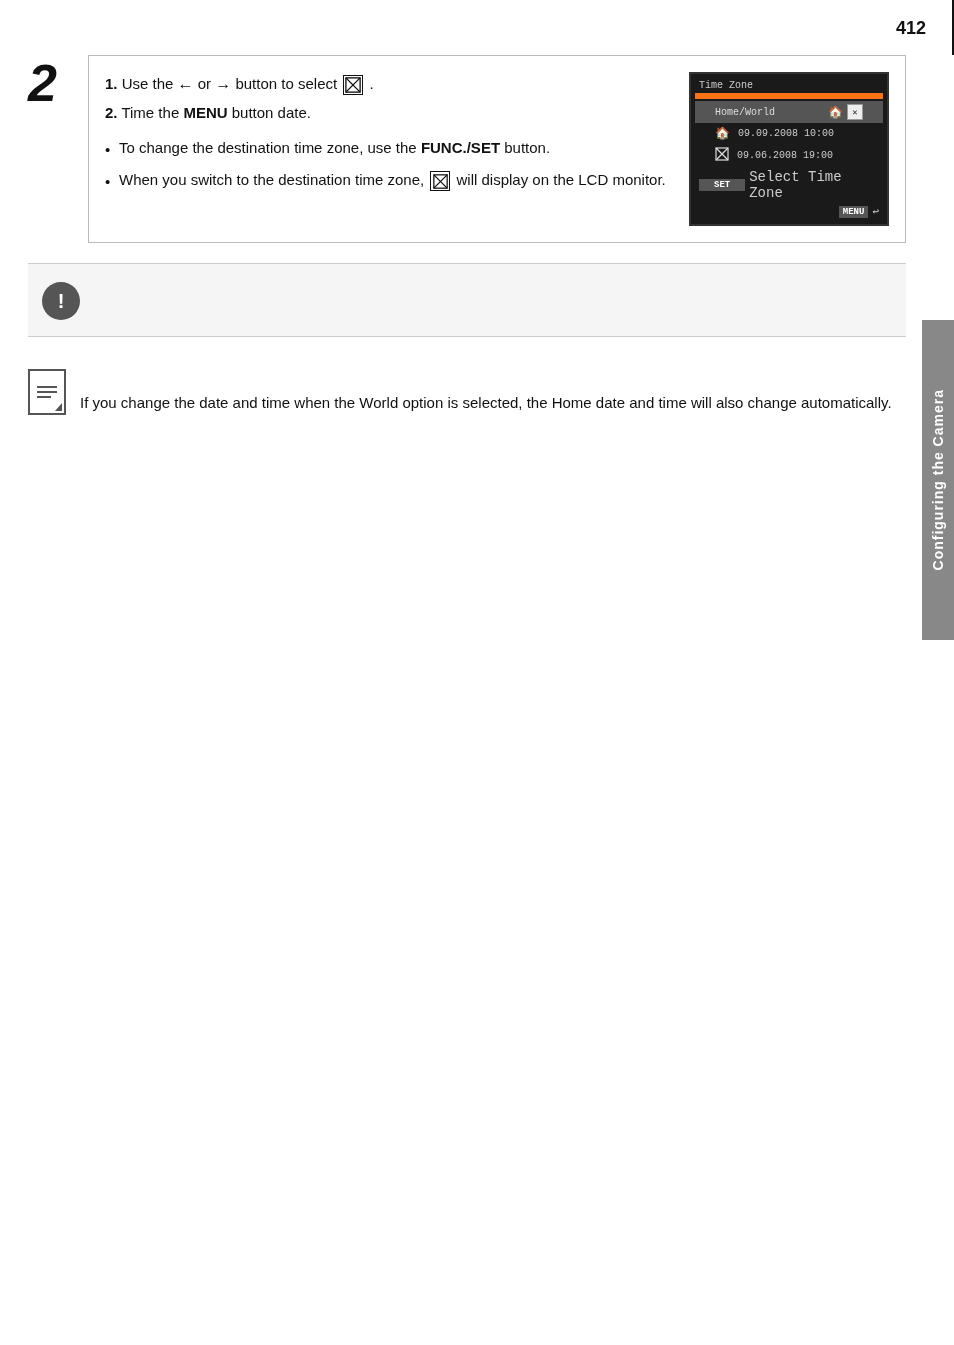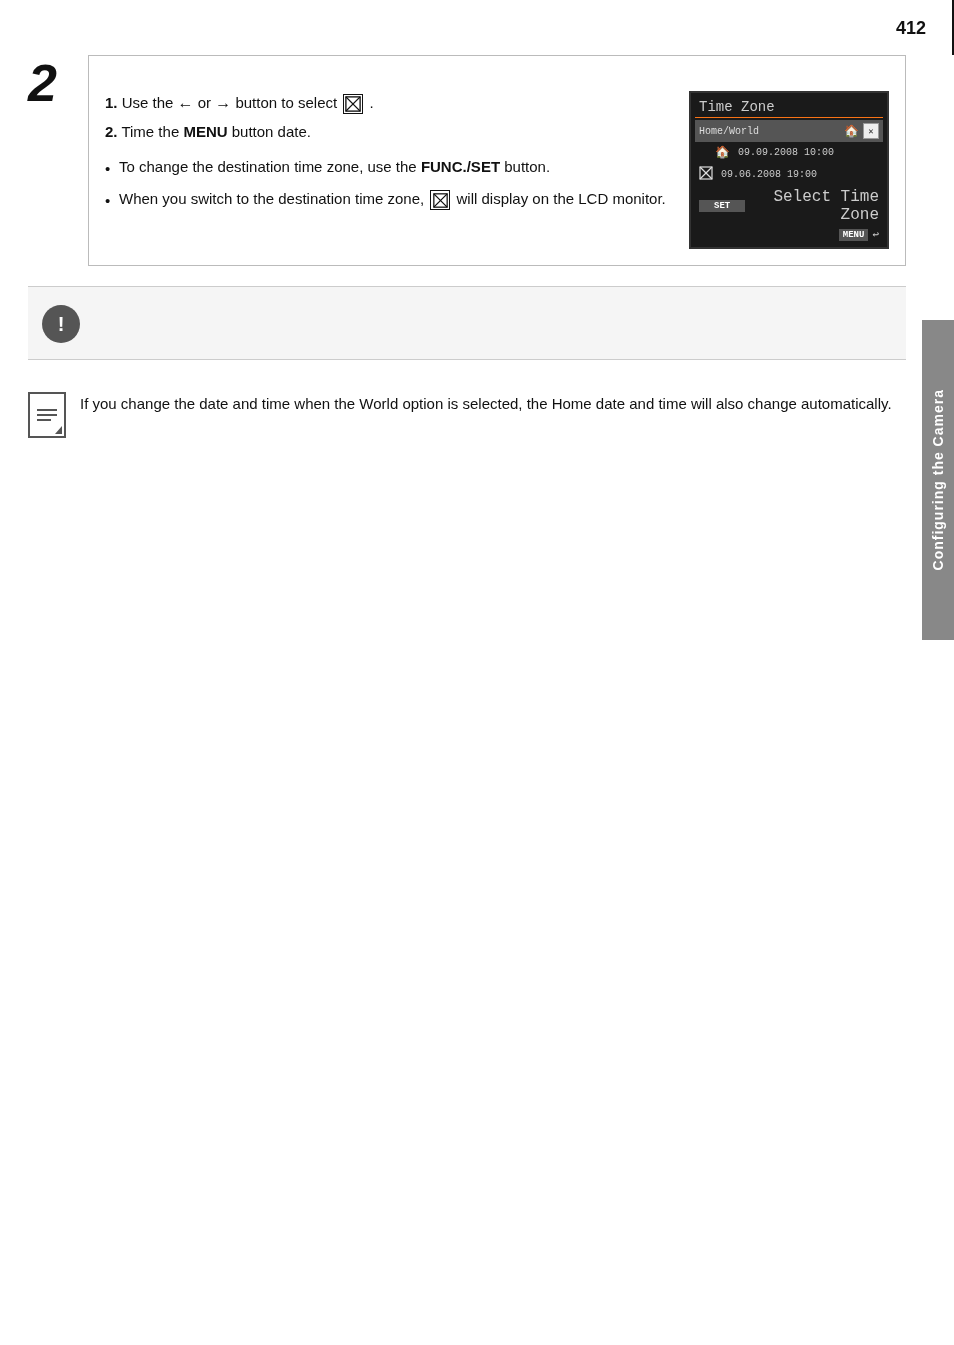--- a/index.html
+++ b/index.html
@@ -104,21 +104,20 @@
     }
 
     .world-icon svg {
       width: 22px;
       height: 22px;
     }
 
     .step-body {
       display: flex;
       gap: 16px;
-      margin-top: 19px;
     }
 
     .step-instructions {
       flex: 1;
     }
 
     .instruction-line {
       margin-bottom: 6px;
       font-size: 15px;
       line-height: 1.5;
@@ -161,30 +160,30 @@
       background: #1a1a1a;
       border: 2px solid #333;
       padding: 4px;
       font-family: 'Courier New', monospace;
       font-size: 11px;
       color: #ddd;
     }
 
     .screen-header {
       color: #ccc;
-      font-size: 14px;
+      font-size: 10px;
       padding: 2px 4px;
-      border-bottom: 1px solid #f97316;
+      border-bottom: 6px solid #f97316;
       margin-bottom: 2px;
     }
 
     .screen-row {
       display: flex;
       align-items: center;
-      padding: 3px 4px;
+      padding: 3px 20px;
       gap: 4px;
       font-size: 11px;
     }
 
     .screen-row.selected {
       background: #555;
     }
 
     .x-badge {
       display: inline-flex;
@@ -263,21 +262,21 @@
     .warning-text {
       font-size: 15px;
       line-height: 1.6;
       color: #111;
     }
 
     
     .note-box {
       display: flex;
       gap: 14px;
-      align-items: flex-start;
+      align-items: flex-end;
       padding: 14px 0;
     }
 
     .note-icon {
       min-width: 38px;
       width: 38px;
       height: 46px;
       border: 2px solid #555;
       display: flex;
       align-items: center;
@@ -430,21 +429,21 @@
                 <rect x="1" y="1" width="12" height="12" fill="none" stroke="#ddd" stroke-width="1.2"></rect>
                 <line x1="1" y1="1" x2="13" y2="13" stroke="#ddd" stroke-width="1.2"></line>
                 <line x1="13" y1="1" x2="1" y2="13" stroke="#ddd" stroke-width="1.2"></line>
               </svg>
             </span>
             <span class="screen-date">09.06.2008 19:00</span>
           </div>
 
           <div class="screen-set-row">
             <span class="set-badge">SET</span>
-            <span style="font-size:16px; color:#ccc;text-align:right;">Select Time Zone</span>
+            <span style="font-size:14px; color:#ccc;">Select Time Zone</span>
           </div>
           <div class="screen-set-row" style="justify-content: flex-end;">
             <span class="menu-badge">MENU</span>
             <span class="return-arrow">↩</span>
           </div>
         </div>
       </div>
     </div>
   </div>
 

